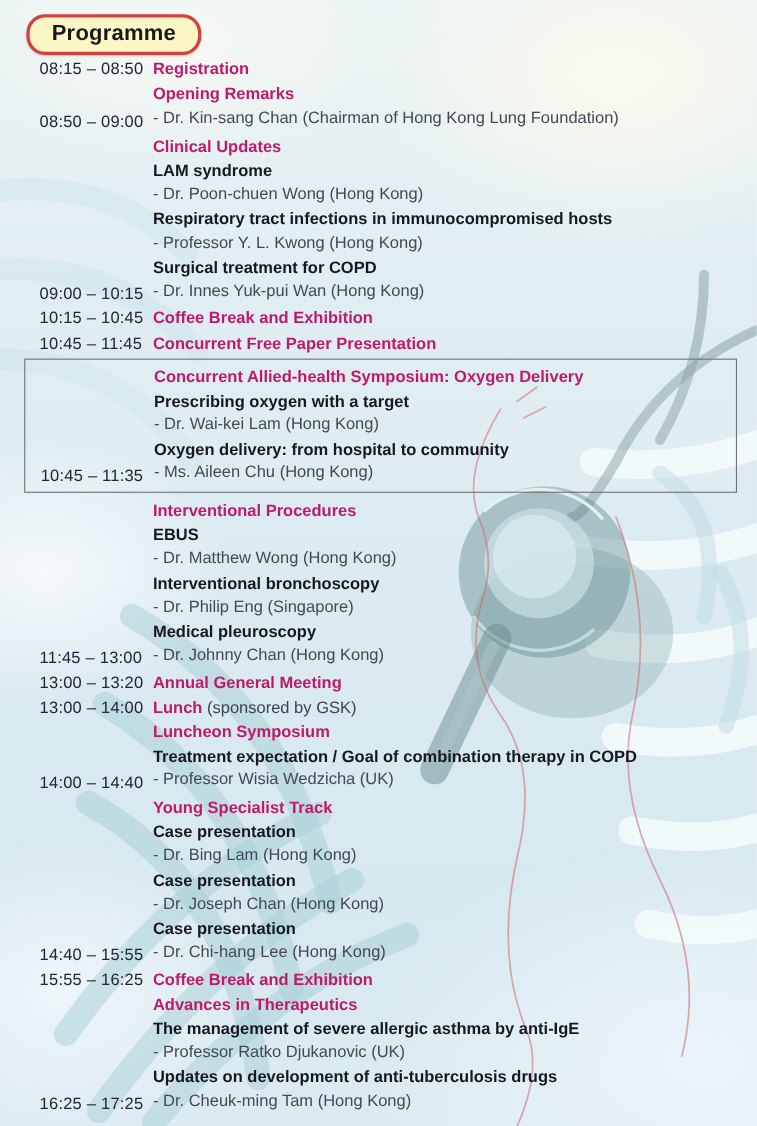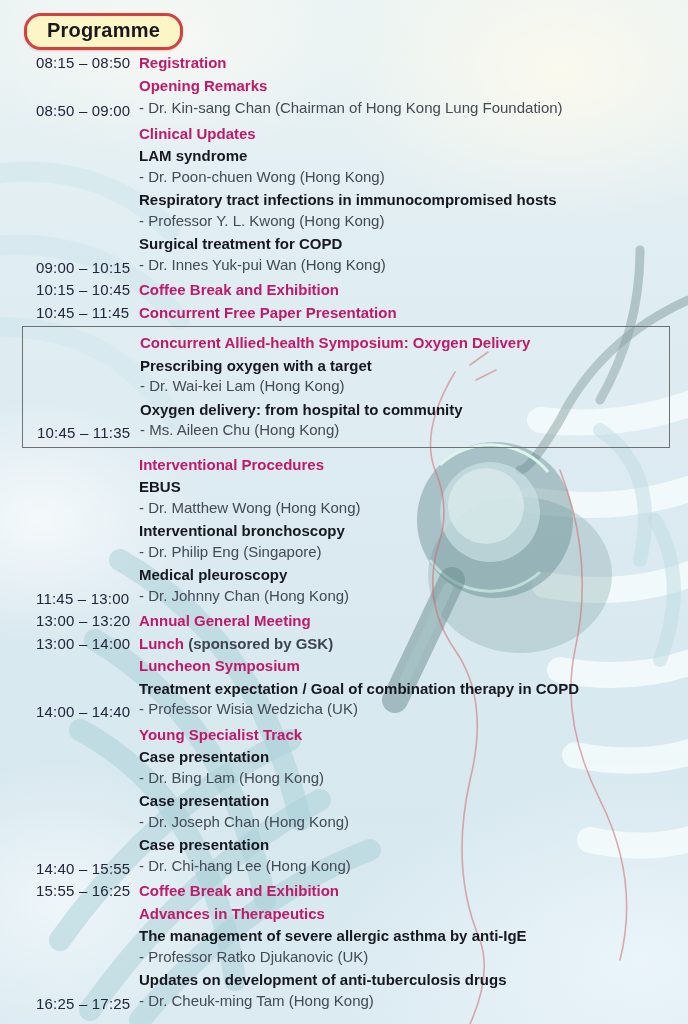--- a/index.html
+++ b/index.html
@@ -45,21 +45,21 @@
     border:1px solid #6f7070;
     padding:6px 4px 3px 14px;
     margin:3px 0 7px 0;
     background:rgba(255,255,255,.06);
   }
   .time{
     flex:0 0 103px;color:#23253c;letter-spacing:.2px;white-space:nowrap;
   }
   .entry-body{flex:1;min-width:0;}
   .entry-title{font-weight:bold;color:#c0196a;}
-  .title-suffix{font-weight:bold;color:#3d4350;}
+  .title-suffix{font-weight:normal;color:#3d4350;}
   .session{margin:2px 0 3px 0;}
   .session-title{font-weight:bold;color:#17171f;}
   .session-speaker{color:#434955;}
 </style>
 </head>
 <body>
 
 <div class="page">
 
   <svg class="bg-art" width="688" height="1024" viewBox="0 0 688 1024" xmlns="http://www.w3.org/2000/svg">

